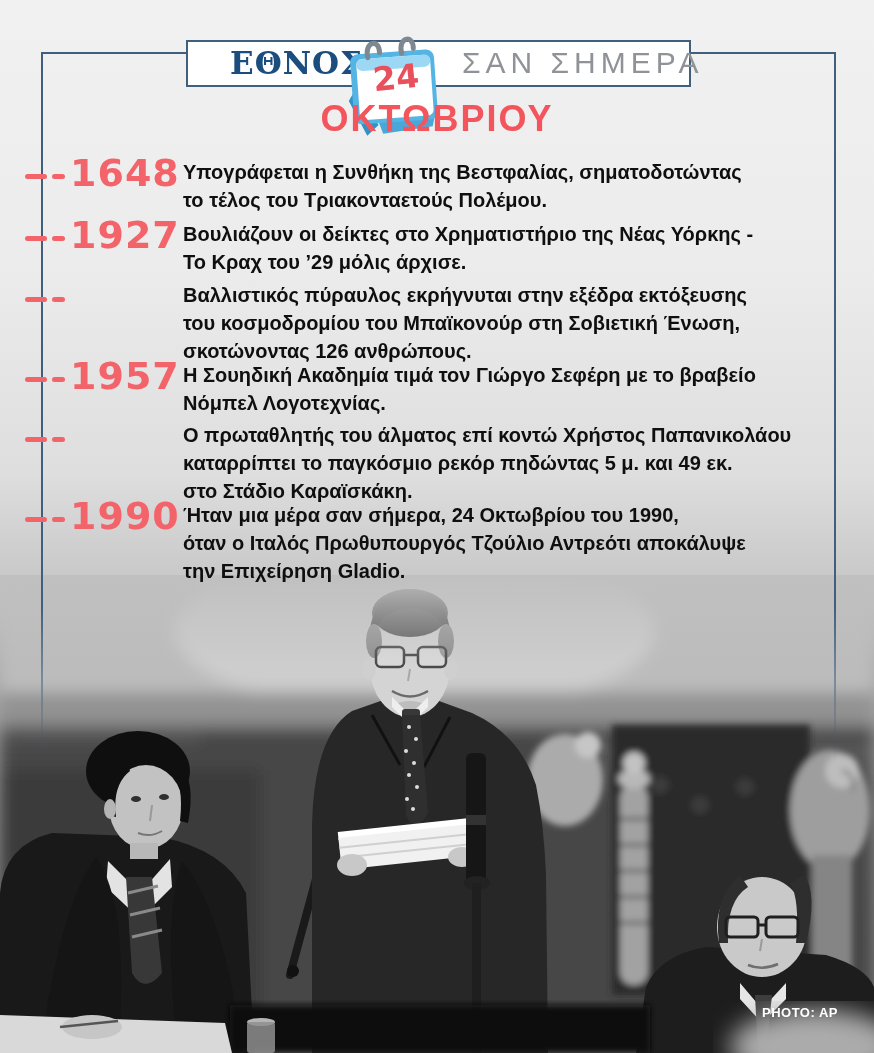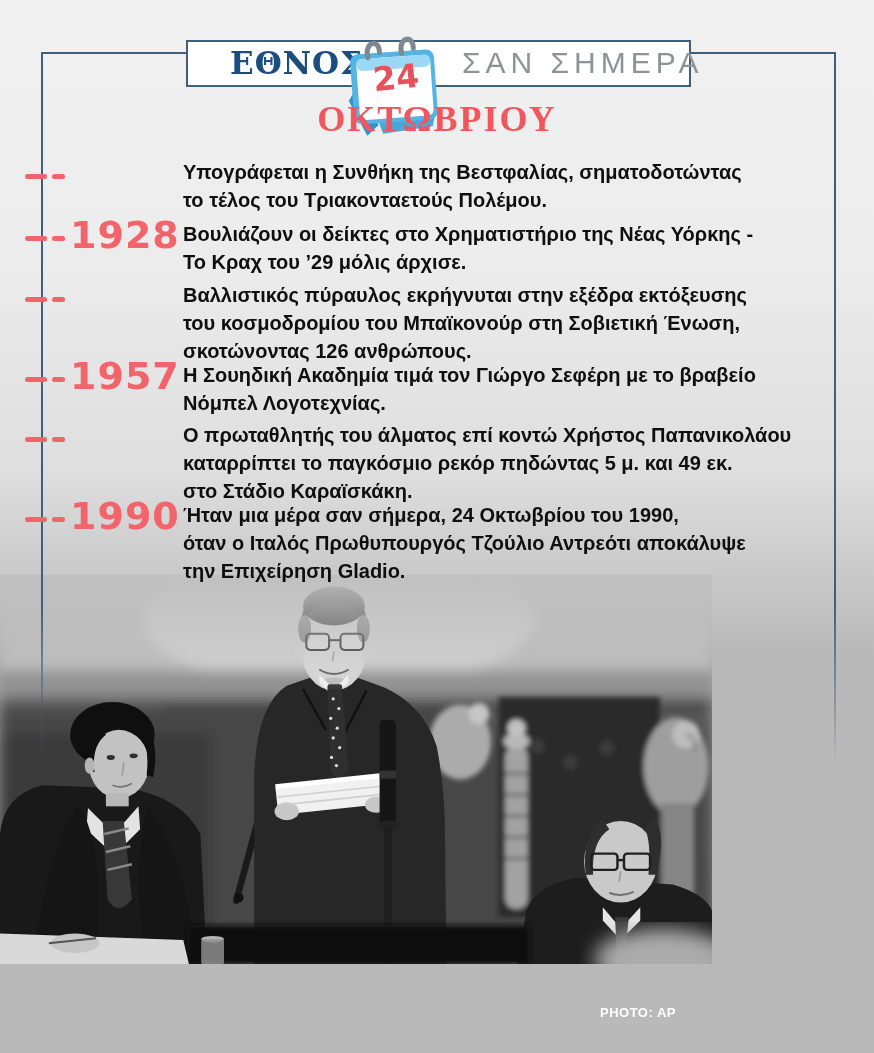--- a/index.html
+++ b/index.html
@@ -36,21 +36,21 @@
   }
   .calendar{position:absolute;left:148px;top:-14px;width:112px;height:112px;z-index:6;}
   .calendar svg{position:absolute;inset:0;}
   .calendar-day{
     position:absolute;left:30px;top:30px;width:60px;text-align:center;
     font-family:"DejaVu Sans",sans-serif;font-weight:bold;font-size:33px;color:#e8505c;
     transform:rotate(-6deg);
   }
   .month-title{
     position:absolute;left:0;top:98px;width:100%;text-align:center;
-    font-family:Liberation Serif, serif;font-weight:bold;font-size:36px;
+    font-family:Liberation Sans, sans-serif;font-weight:bold;font-size:36px;
     letter-spacing:2px;color:#f3555d;z-index:5;
   }
   
   .timeline{position:absolute;inset:0;z-index:4;}
   .event-row{position:absolute;left:0;width:100%;height:30px;}
   .event-row.r0{top:158px;} .event-row.r1{top:220px;} .event-row.r2{top:281px;}
   .event-row.r3{top:361px;} .event-row.r4{top:421px;} .event-row.r5{top:501px;}
   .marker{position:absolute;left:25px;top:16px;width:44px;height:5px;}
   .marker i{position:absolute;top:0;height:5px;border-radius:3px;background:#f3646a;}
   .marker i.d1{left:0;width:22px;}
@@ -59,21 +59,21 @@
     position:absolute;left:70px;top:-4px;
     font-family:"DejaVu Sans",sans-serif;font-weight:bold;font-size:38px;line-height:38px;
     letter-spacing:1px;color:#f3646a;
   }
   .event-text{
     position:absolute;left:183px;top:0;
     font-size:20px;font-weight:700;line-height:28px;color:#0f0f0f;
     white-space:pre-line;
   }
   
-  .photo{position:absolute;left:0;top:575px;width:712px;height:478px;z-index:1;}
+  .photo{position:absolute;left:0;top:575px;width:874px;height:478px;z-index:1;}
   .photo svg{position:absolute;inset:0;}
   .photo-fade{
     position:absolute;left:0;top:0;width:100%;height:90px;z-index:2;
     background:linear-gradient(to bottom,#c0c0c0 0%,rgba(192,192,192,0) 100%);
   }
   .photo-credit{
     position:absolute;right:36px;top:430px;z-index:7;
     font-size:13px;font-weight:bold;letter-spacing:.5px;color:#ffffff;
   }
 </style>
@@ -253,29 +253,30 @@
     </div>
   </div>
   <div class="month-title">ΟΚΤΩΒΡΙΟΥ</div>
 
   <div class="timeline">
     <div class="event-row r0">
       <span class="marker">
           <i class="d1"></i>
           <i class="d2"></i>
         </span>
+      <span class="event-year">1648</span>
       <div class="event-text">Υπογράφεται η Συνθήκη της Βεστφαλίας, σηματοδοτώντας
 το τέλος του Τριακονταετούς Πολέμου.</div>
     </div>
     <div class="event-row r1">
       <span class="marker">
           <i class="d1"></i>
           <i class="d2"></i>
         </span>
-      <span class="event-year">1928</span>
+      <span class="event-year">1927</span>
       <div class="event-text">Βουλιάζουν οι δείκτες στο Χρηματιστήριο της Νέας Υόρκης -
 Το Κραχ του ’29 μόλις άρχισε.</div>
     </div>
     <div class="event-row r2">
       <span class="marker">
           <i class="d1"></i>
           <i class="d2"></i>
         </span>
       <div class="event-text">Βαλλιστικός πύραυλος εκρήγνυται στην εξέδρα εκτόξευσης
 του κοσμοδρομίου του Μπαϊκονούρ στη Σοβιετική Ένωση,

